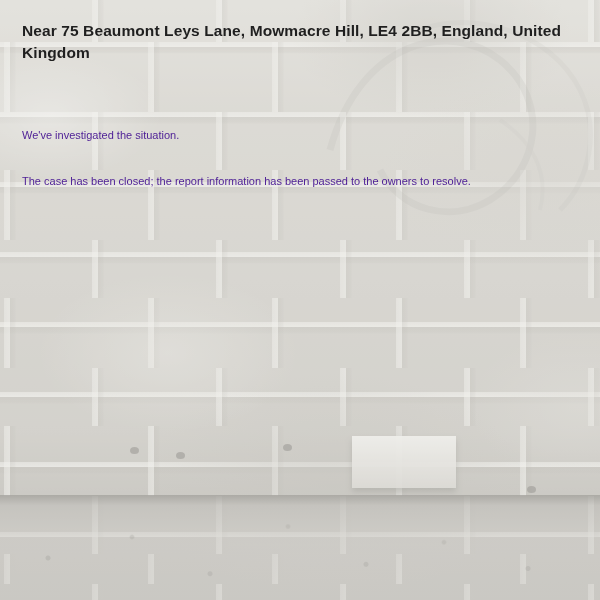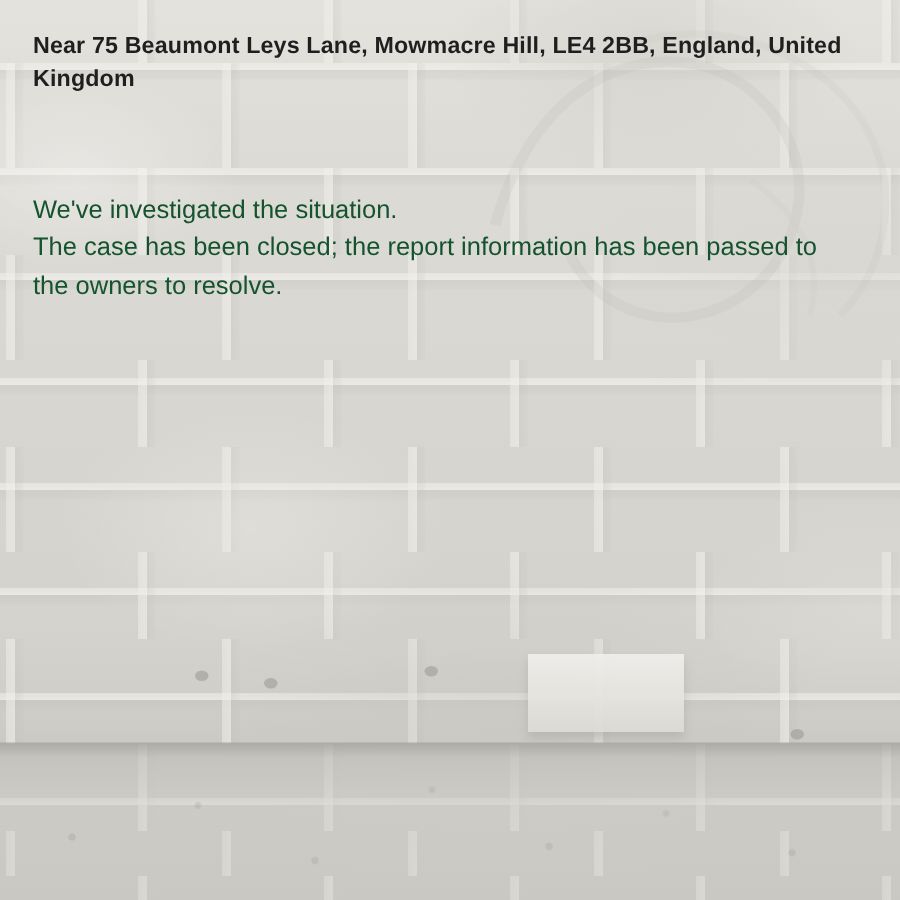--- a/index.html
+++ b/index.html
@@ -155,27 +155,28 @@
     color: #1f1f1f;
     line-height: 1.45;
     letter-spacing: 0.1px;
     margin: 0 0 0 0;
     max-width: 545px;
   }
   .body-block {
     margin-top: 62px;
   }
   .para {
-    font-size: 17px;
-    color: #14532d;
+    font-size: 11px;
+    color: #4c1d95;
     line-height: 1.5;
     margin: 0;
     max-width: 548px;
   }
   .para + .para {
+    margin-top: 30px;
   }
   .para-tight {
     margin-top: 0;
   }
 </style>
 </head>
 <body>
 
 <div id="stage">
 

